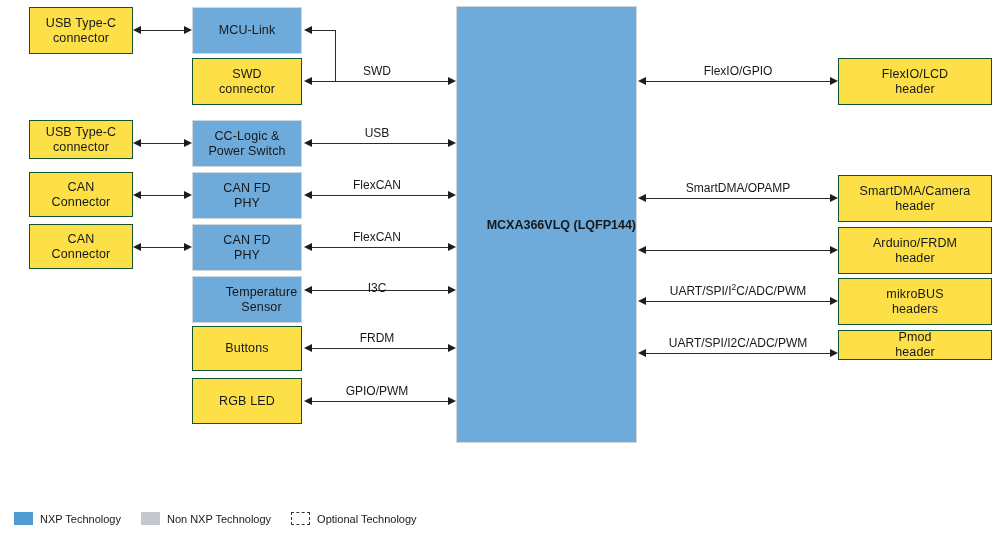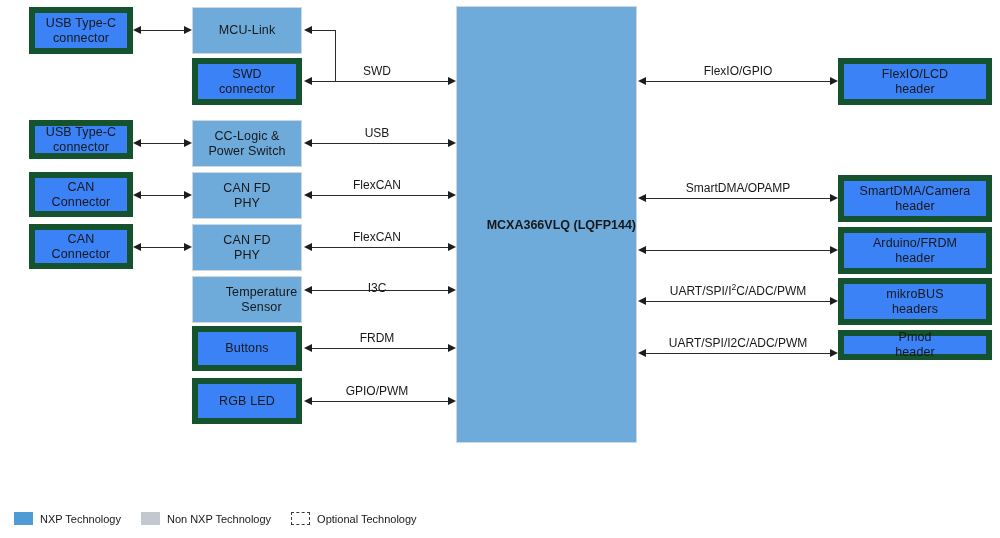--- a/index.html
+++ b/index.html
@@ -28,22 +28,22 @@
     line-height: 15px;
     color: #16181a;
     letter-spacing: 0.01em;
     padding: 2px 3px;
   }
   .blk.nxp {
     background: #6EABDA;
     border: 1px solid #cfd6dc;
   }
   .blk.nonxp {
-    background: #3b82f6;
-    border: 6px solid #14532d;
+    background: #fde047;
+    border: 1px solid #14532d;
   }
   .blk .txt { display: block; }
 
   
   .mcu {
     position: absolute;
     box-sizing: border-box;
     background: #6EABDA;
     border: 1px solid #cfd6dc;
     display: flex;

